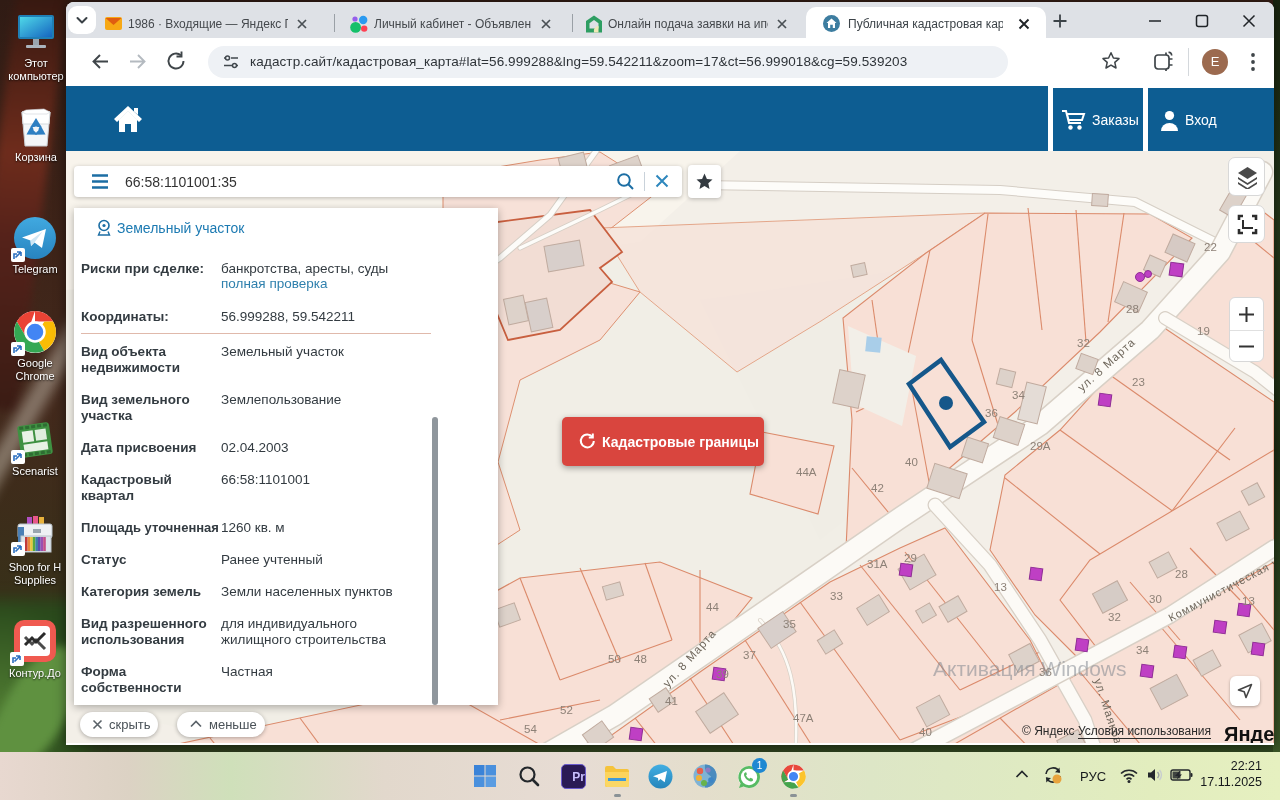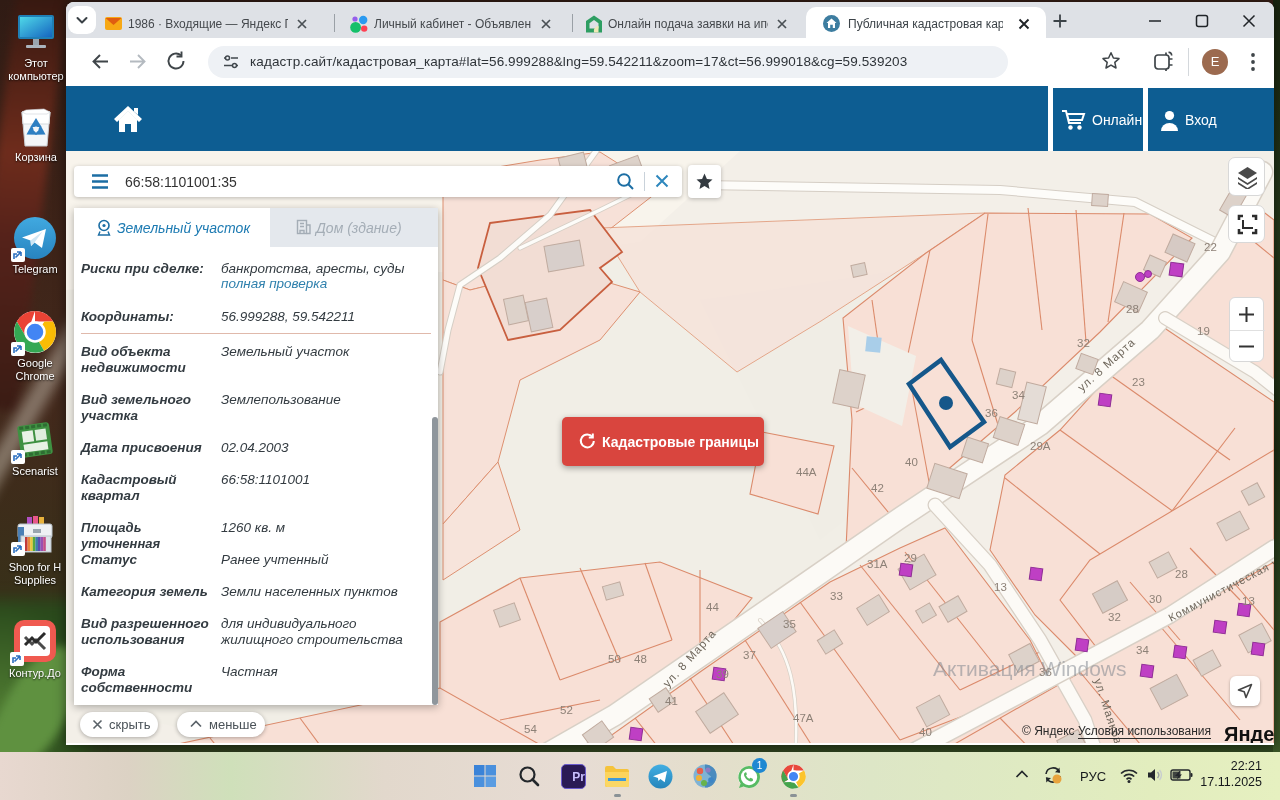--- a/index.html
+++ b/index.html
@@ -287,21 +287,21 @@
       </svg>
   <div class="hgap" style="left:982px;"></div>
   <div class="hgap" style="left:1077px;"></div>
   <div style="position:absolute;left:982px;top:0;width:226px;height:2px;background:#fff;"></div>
   <div class="hbtn" style="left:995px;">
    <svg style="position:absolute;left:0px;top:22px;" width="26" height="23" viewBox="0 0 26 23">
           <path d="M1 2 L5 2 L8 14 L20 14 M6 5 L23 5 L21 11 L7.5 11 Z" stroke="#fff" stroke-width="2" fill="none"></path>
           <circle cx="9.5" cy="18.5" r="2.2" fill="#fff"></circle>
           <circle cx="18.5" cy="18.5" r="2.2" fill="#fff"></circle>
         </svg>
-   <div style="position:absolute;left:31px;top:25px;">Онлайн</div>
+   <div style="position:absolute;left:31px;top:25px;">Заказы</div>
   </div>
   <div class="hbtn" style="left:1092px;">
    <svg style="position:absolute;left:2px;top:23px;" width="19" height="21" viewBox="0 0 19 21">
           <circle cx="9.5" cy="5.5" r="4.6" fill="#fff"></circle>
           <path d="M1 21 A8.5 8 0 0 1 18 21 Z" fill="#fff"></path>
         </svg>
    <div style="position:absolute;left:27px;top:25px;">Вход</div>
   </div>
  </div>
  <div class="content" id="content">
@@ -538,36 +538,28 @@
    <svg style="position:absolute;left:580px;top:7px;" width="16" height="16" viewBox="0 0 16 16">
           <path d="M2.5 2.5 L13.5 13.5 M13.5 2.5 L2.5 13.5" stroke="#2e87bd" stroke-width="2"></path>
         </svg>
   </div>
   <div style="position:absolute;left:622px;top:14px;width:33px;height:33px;background:#fff;border-radius:4px;box-shadow:0 1px 4px rgba(0,0,0,.25);">
    <svg style="position:absolute;left:7px;top:7px;" width="19" height="19" viewBox="0 0 19 19">
           <path d="M9.5 1.5 L11.9 7 L17.5 7.5 L13.3 11.3 L14.5 17 L9.5 14 L4.5 17 L5.7 11.3 L1.5 7.5 L7.1 7 Z" fill="#333a40"></path>
         </svg>
   </div>
 
-  <div style="position:absolute;left:8px;top:57px;width:364px;height:497px;background:#fff;box-shadow:0 2px 8px rgba(0,0,0,.3);font-size:13.5px;color:#333b41;font-style:italic;">
+  <div style="position:absolute;left:8px;top:57px;width:424px;height:497px;background:#fff;box-shadow:0 2px 8px rgba(0,0,0,.3);font-size:13.5px;color:#333b41;">
    <div style="position:absolute;left:0;top:0;width:196px;height:39px;background:#fff;">
     <svg style="position:absolute;left:22px;top:11px;" width="16" height="17" viewBox="0 0 16 17">
             <circle cx="8" cy="6.5" r="5" stroke="#1c6ea4" stroke-width="1.6" fill="none"></circle>
             <circle cx="8" cy="6.5" r="1.6" fill="#1c6ea4"></circle>
             <path d="M4 12.5 L2.5 16 L13.5 16 L12 12.5" stroke="#1c6ea4" stroke-width="1.4" fill="none"></path>
           </svg>
     <div style="position:absolute;left:43px;top:12px;color:#1c7ab2;font-size:14px;">Земельный участок</div>
-   </div>
-   <div style="position:absolute;left:196px;top:0;width:168px;height:39px;background:#e4e8ed;">
-    <svg style="position:absolute;left:26px;top:11px;" width="15" height="16" viewBox="0 0 15 16">
-            <rect x="1.5" y="1.5" width="9" height="13" stroke="#a4adb6" stroke-width="1.4" fill="none"></rect>
-            <path d="M10.5 6 L14 6 L14 14.5 L10.5 14.5 M4 15 L4 11.5 L8 11.5 L8 15" stroke="#a4adb6" stroke-width="1.4" fill="none"></path>
-            <path d="M4 4.5 L8 4.5 M4 7.5 L8 7.5" stroke="#a4adb6" stroke-width="1.3"></path>
-          </svg>
-    <div style="position:absolute;left:46px;top:12px;color:#a4adb6;font-size:14px;">Дом (здание)</div>
    </div>
    <b style="position:absolute;left:7px;top:53px;width:135px;line-height:16px;">Риски при сделке:</b>
    <div style="position:absolute;left:147px;top:53px;">банкротства, аресты, суды<br><span style="color:#2f80ad;">полная проверка</span></div>
    <b style="position:absolute;left:7px;top:101px;width:135px;line-height:16px;">Координаты:</b>
    <div style="position:absolute;left:147px;top:101px;">56.999288, 59.542211</div>
    <div style="position:absolute;left:7px;top:125px;width:350px;height:1px;background:#e0b9ab;"></div>
    <b style="position:absolute;left:7px;top:136px;width:130px;line-height:16px;">Вид объекта недвижимости</b>
    <div style="position:absolute;left:147px;top:136px;">Земельный участок</div>
    <b style="position:absolute;left:7px;top:184px;width:130px;line-height:16px;">Вид земельного участка</b>
    <div style="position:absolute;left:147px;top:184px;">Землепользование</div>

